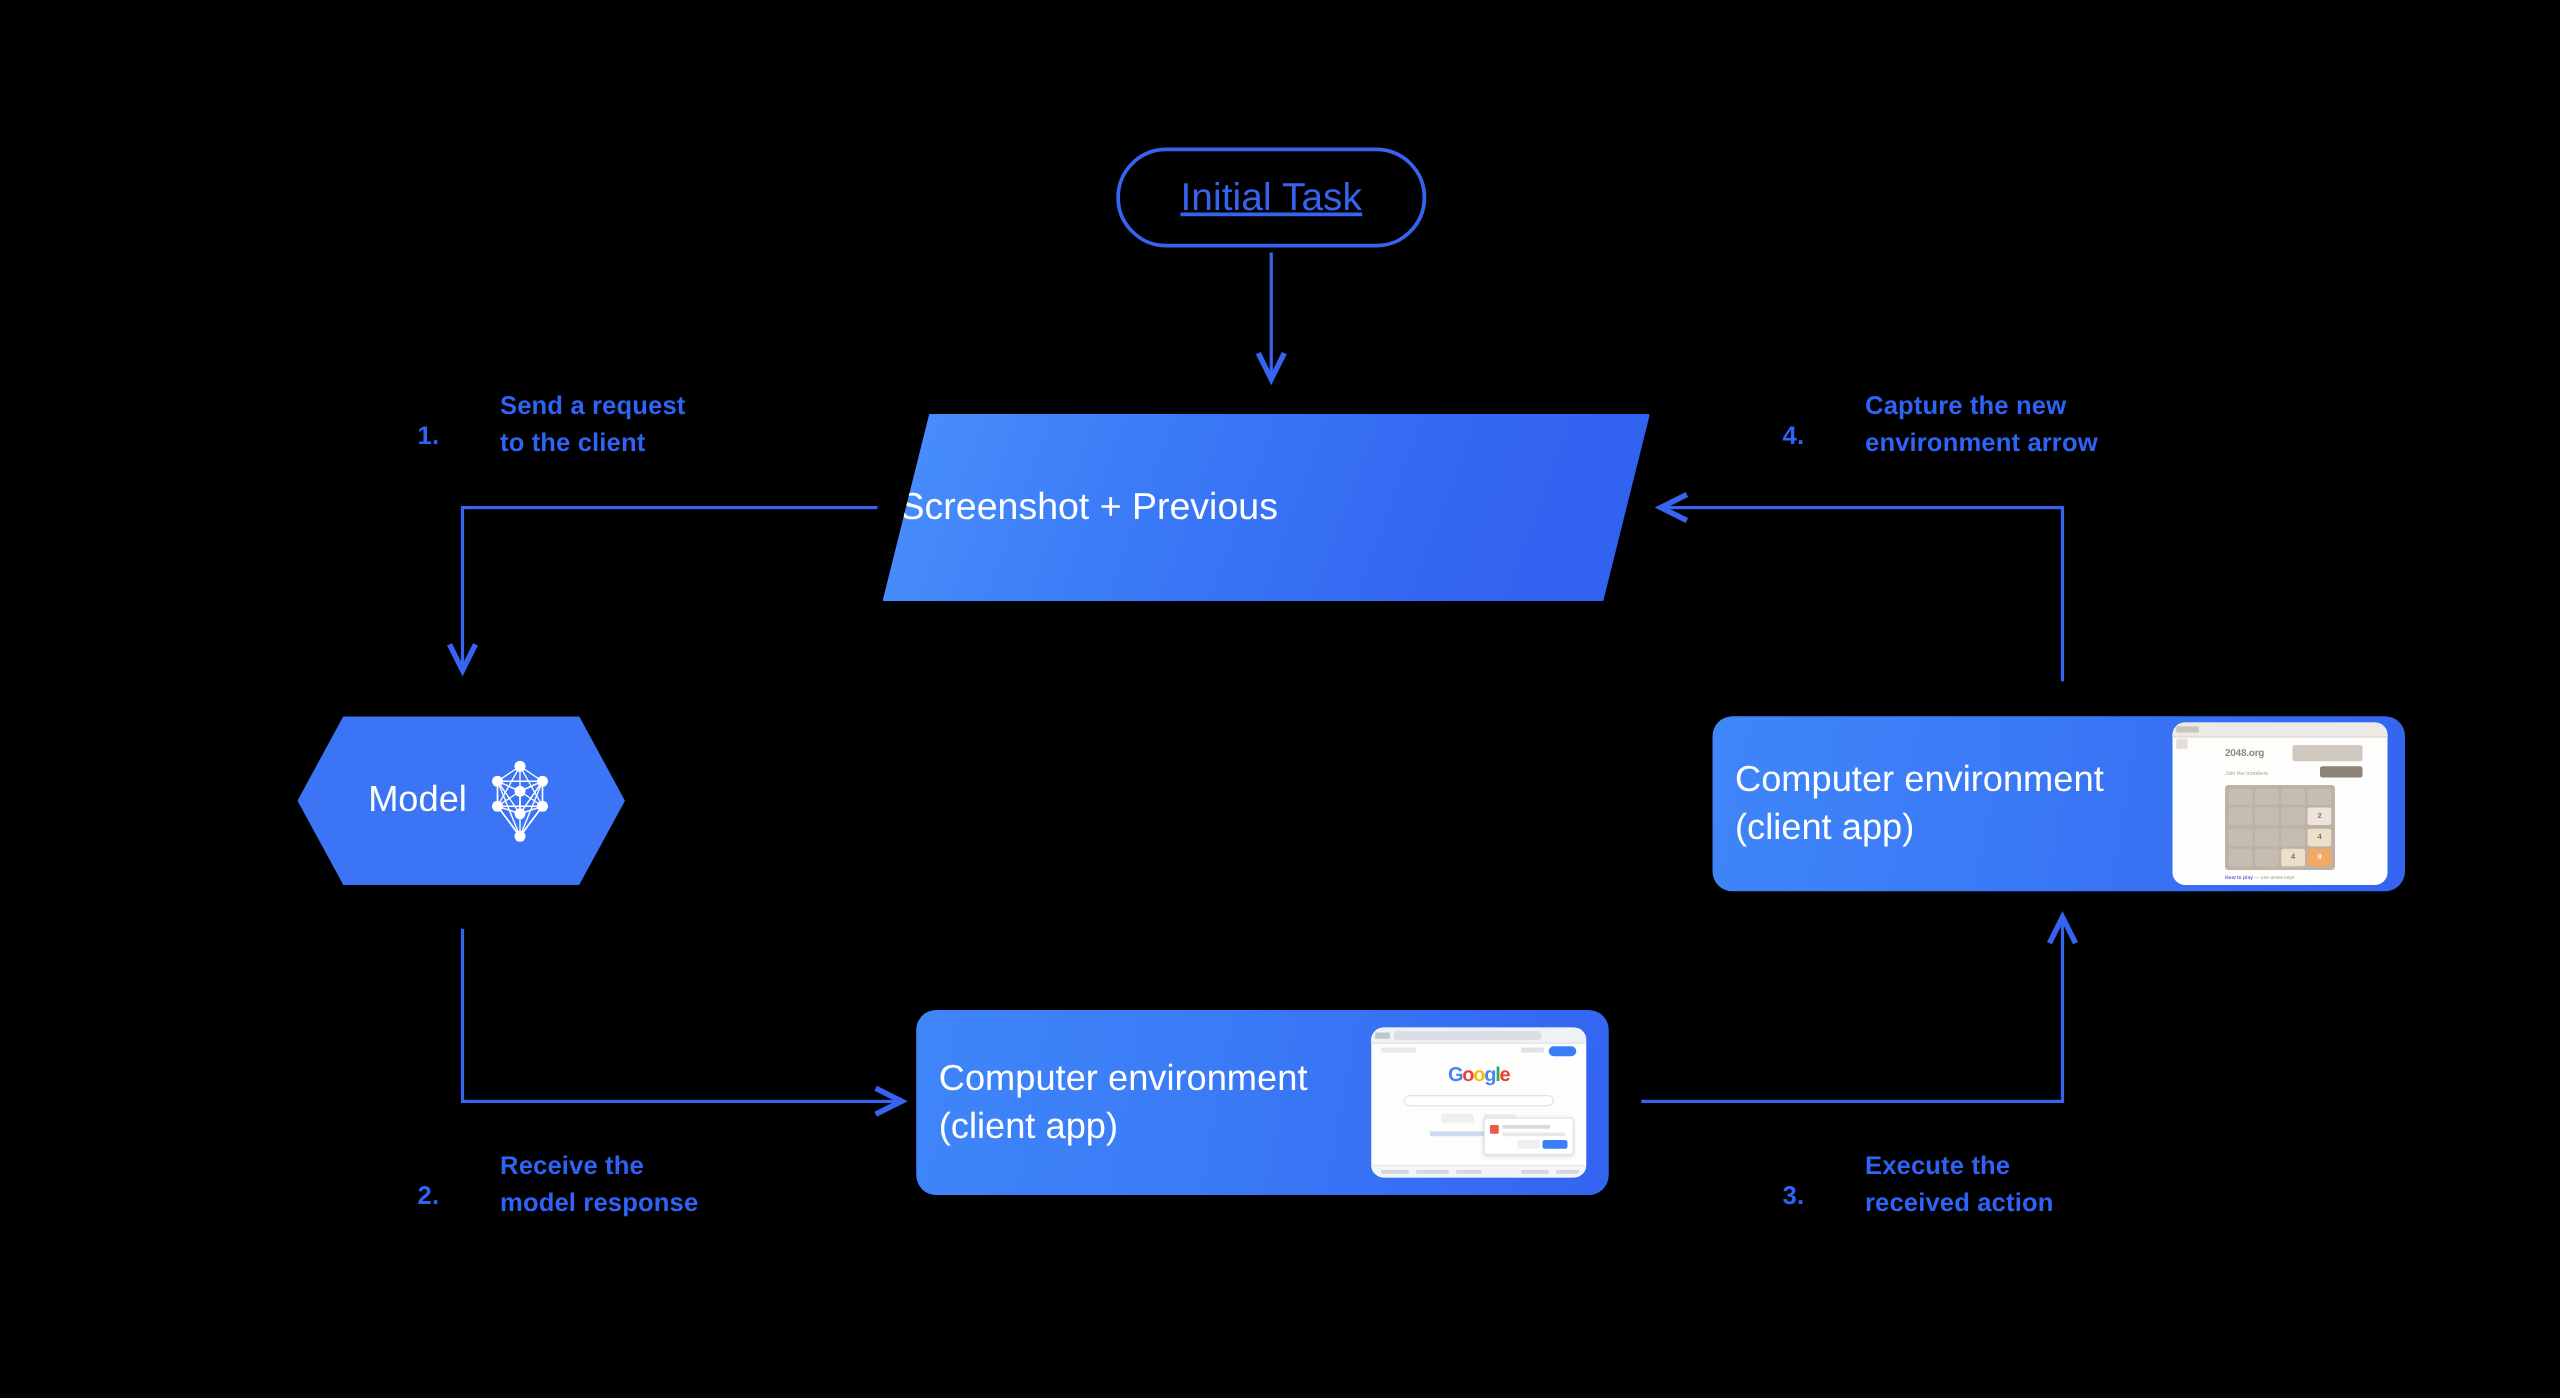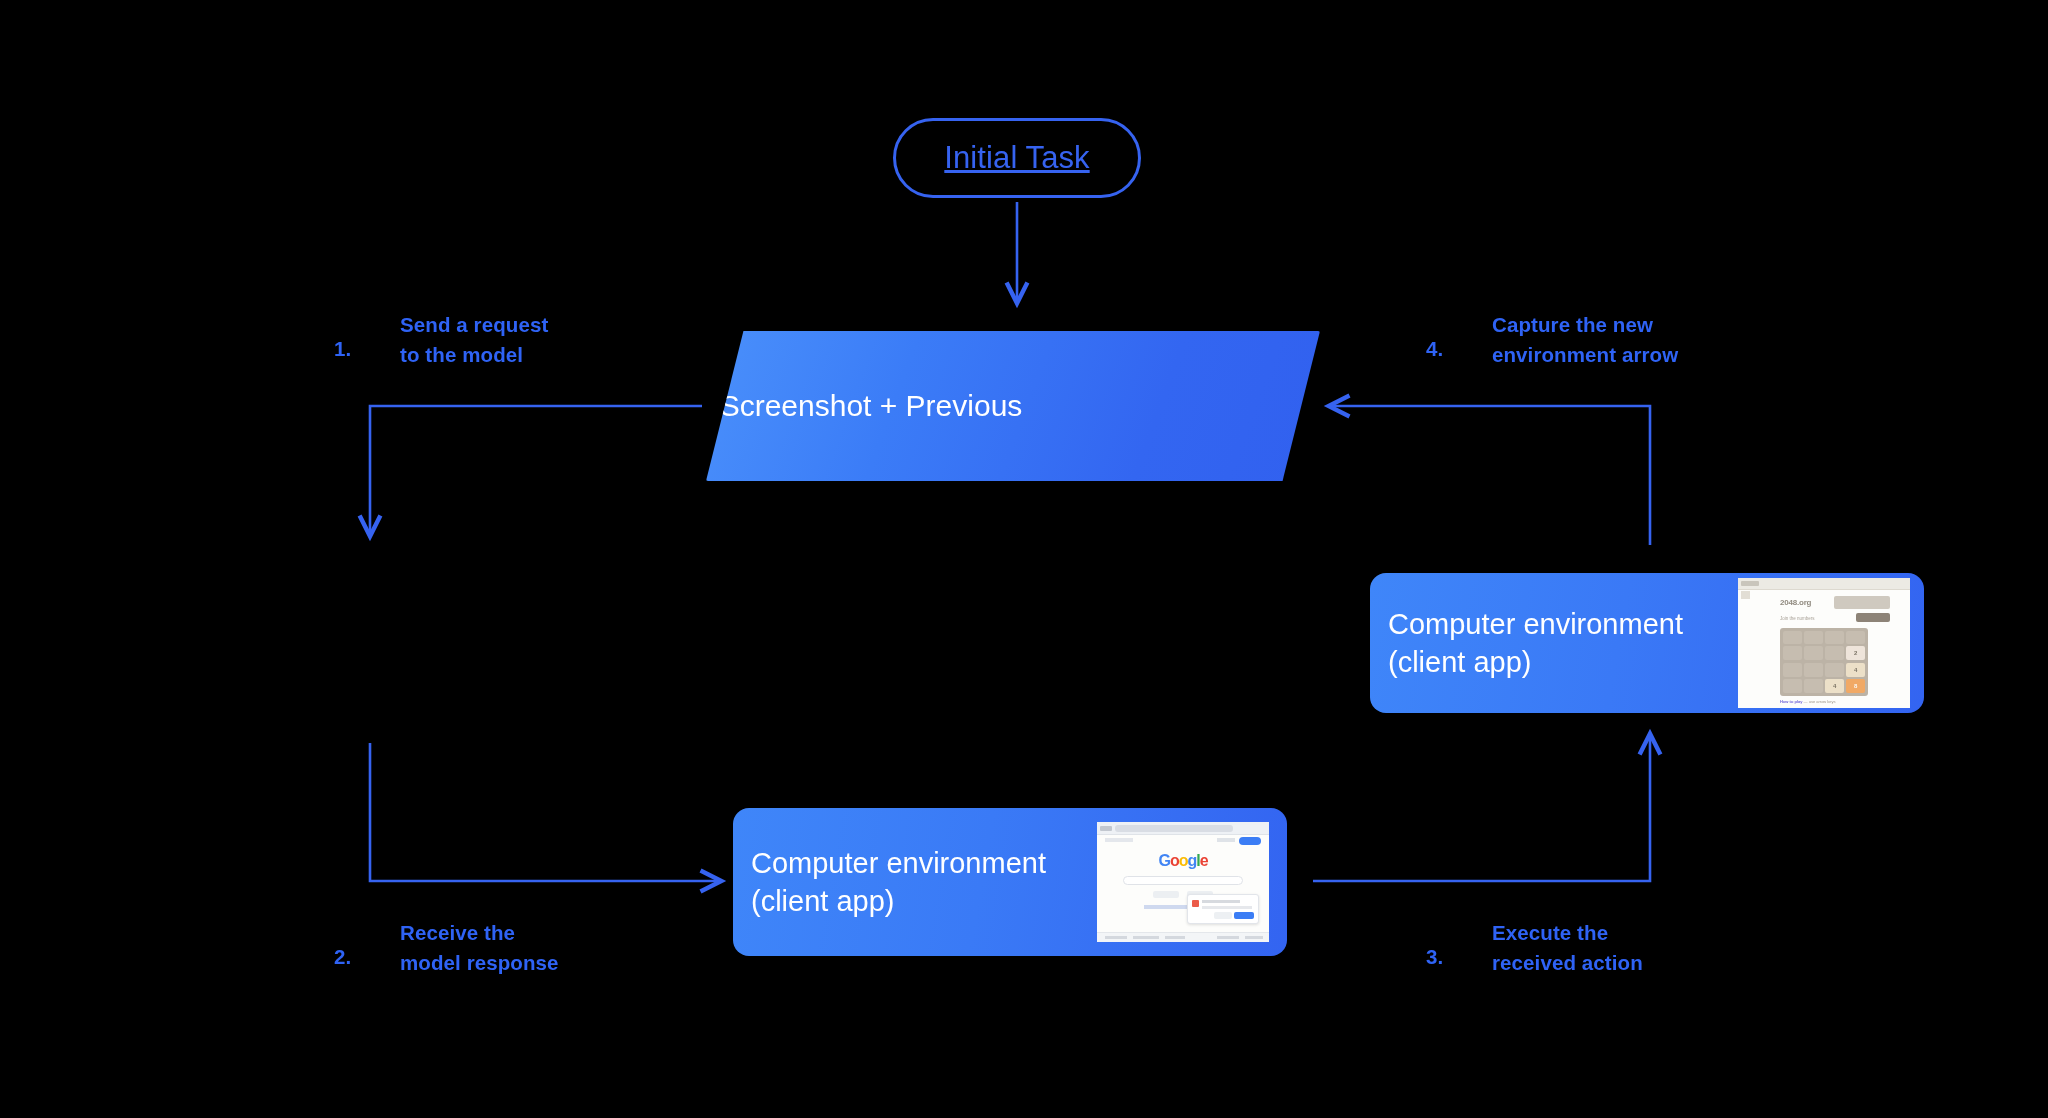--- a/index.html
+++ b/index.html
@@ -79,21 +79,21 @@
     background: linear-gradient(100deg, #3f86f9 0%, #3a7af6 45%, #3364f1 100%);
   }
   .card-text {
     color:#fff; font-size: 29px; line-height: 1.32;
     text-align: left;
     flex: 1;
     padding-left: 18px;
   }
   .thumb {
     background: #fdfdfb;
-    border-radius: 0;
+    border-radius: 10px;
     position: relative;
     overflow: hidden;
     flex: none;
   }
   .thumb-2048 { width: 172px; height: 130px; margin-right: 14px; }
   .thumb-goog { width: 172px; height: 120px; margin-right: 18px; }
 
   
   .t-bar { position:absolute; left:0; top:0; right:0; height:12px; background:#eceae4; border-bottom:1px solid #ddd9d0;}
   .t-dot { position:absolute; left:3px; top:3px; width:18px; height:5px; background:#c9c5bc; border-radius:1px;}
@@ -179,20 +179,44 @@
   <div class="pill">
     <span>Initial Task</span>
   </div>
 
   <div class="paral">
     <div class="paral-text">
       <div>Screenshot + Previous</div>
     </div>
   </div>
 
+  <div class="hex">
+    <span class="hex-label">Model</span>
+    <svg class="nn-icon" viewBox="0 0 56 68">
+      <g stroke="#ffffff" stroke-width="1.1" fill="none">
+        <path d="M28 6 L10 18 L10 38 L28 62 L46 38 L46 18 Z"></path>
+        <path d="M28 6 L10 38 M28 6 L46 38 M28 6 L28 26 M28 6 L28 44"></path>
+        <path d="M10 18 L46 18 M10 38 L46 38 M10 18 L28 26 M46 18 L28 26
+                 M10 18 L28 44 M46 18 L28 44 M10 38 L28 26 M46 38 L28 26
+                 M10 38 L28 44 M46 38 L28 44 M10 18 L10 38 M46 18 L46 38
+                 M28 26 L28 44 M10 38 L28 62 M46 38 L28 62 M28 44 L28 62
+                 M10 18 L28 62 M46 18 L28 62"></path>
+      </g>
+      <g fill="#ffffff">
+        <circle cx="28" cy="6" r="4.4"></circle>
+        <circle cx="10" cy="18" r="4.4"></circle>
+        <circle cx="46" cy="18" r="4.4"></circle>
+        <circle cx="28" cy="26" r="4.4"></circle>
+        <circle cx="10" cy="38" r="4.4"></circle>
+        <circle cx="46" cy="38" r="4.4"></circle>
+        <circle cx="28" cy="44" r="4.4"></circle>
+        <circle cx="28" cy="62" r="4.4"></circle>
+      </g>
+    </svg>
+  </div>
 
   <div class="card card-tr">
     <div class="card-text">
       <div>Computer environment</div>
       <div>(client app)</div>
     </div>
     <div class="thumb thumb-2048">
       <div class="t-bar"></div>
       <div class="t-dot"></div>
       <div class="t-tab"></div>
@@ -262,21 +286,21 @@
           <i style="left:68px;width:20px"></i>
         <i style="right:30px;width:22px"></i>
           <i style="right:6px;width:18px"></i>
       </div>
     </div>
   </div>
 
   <div class="step step-1">
     <span class="num">1.</span>
     <div>Send a request</div>
-    <div>to the model</div>
+    <div>to the client</div>
   </div>
 
   <div class="step step-4">
     <span class="num">4.</span>
     <div>Capture the new</div>
     <div>environment arrow</div>
   </div>
 
   <div class="step step-2">
     <span class="num">2.</span>

